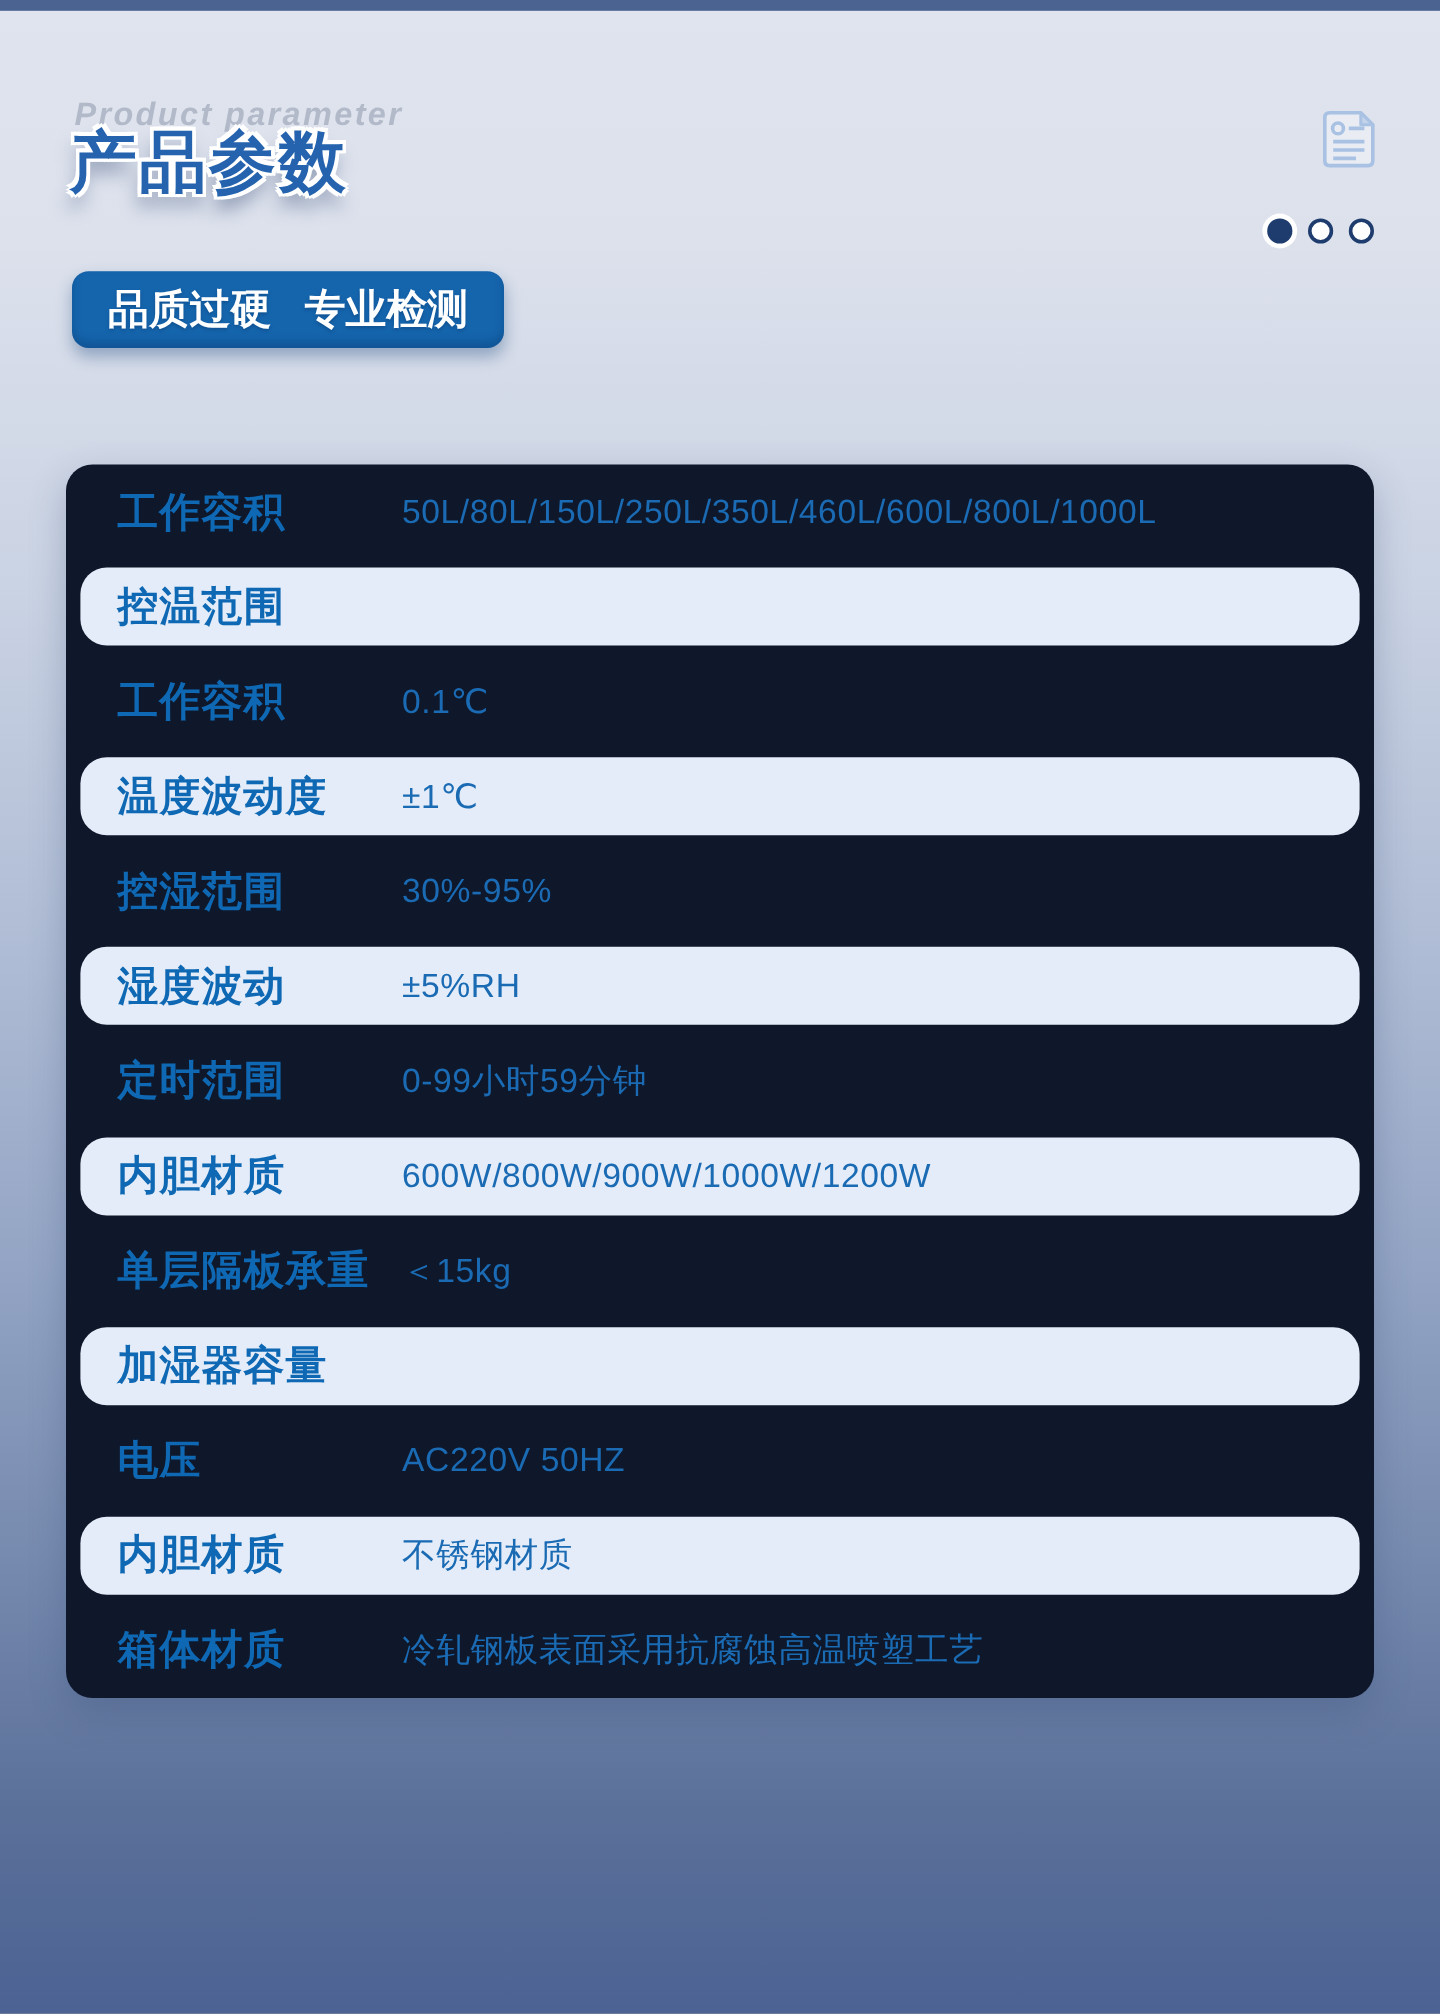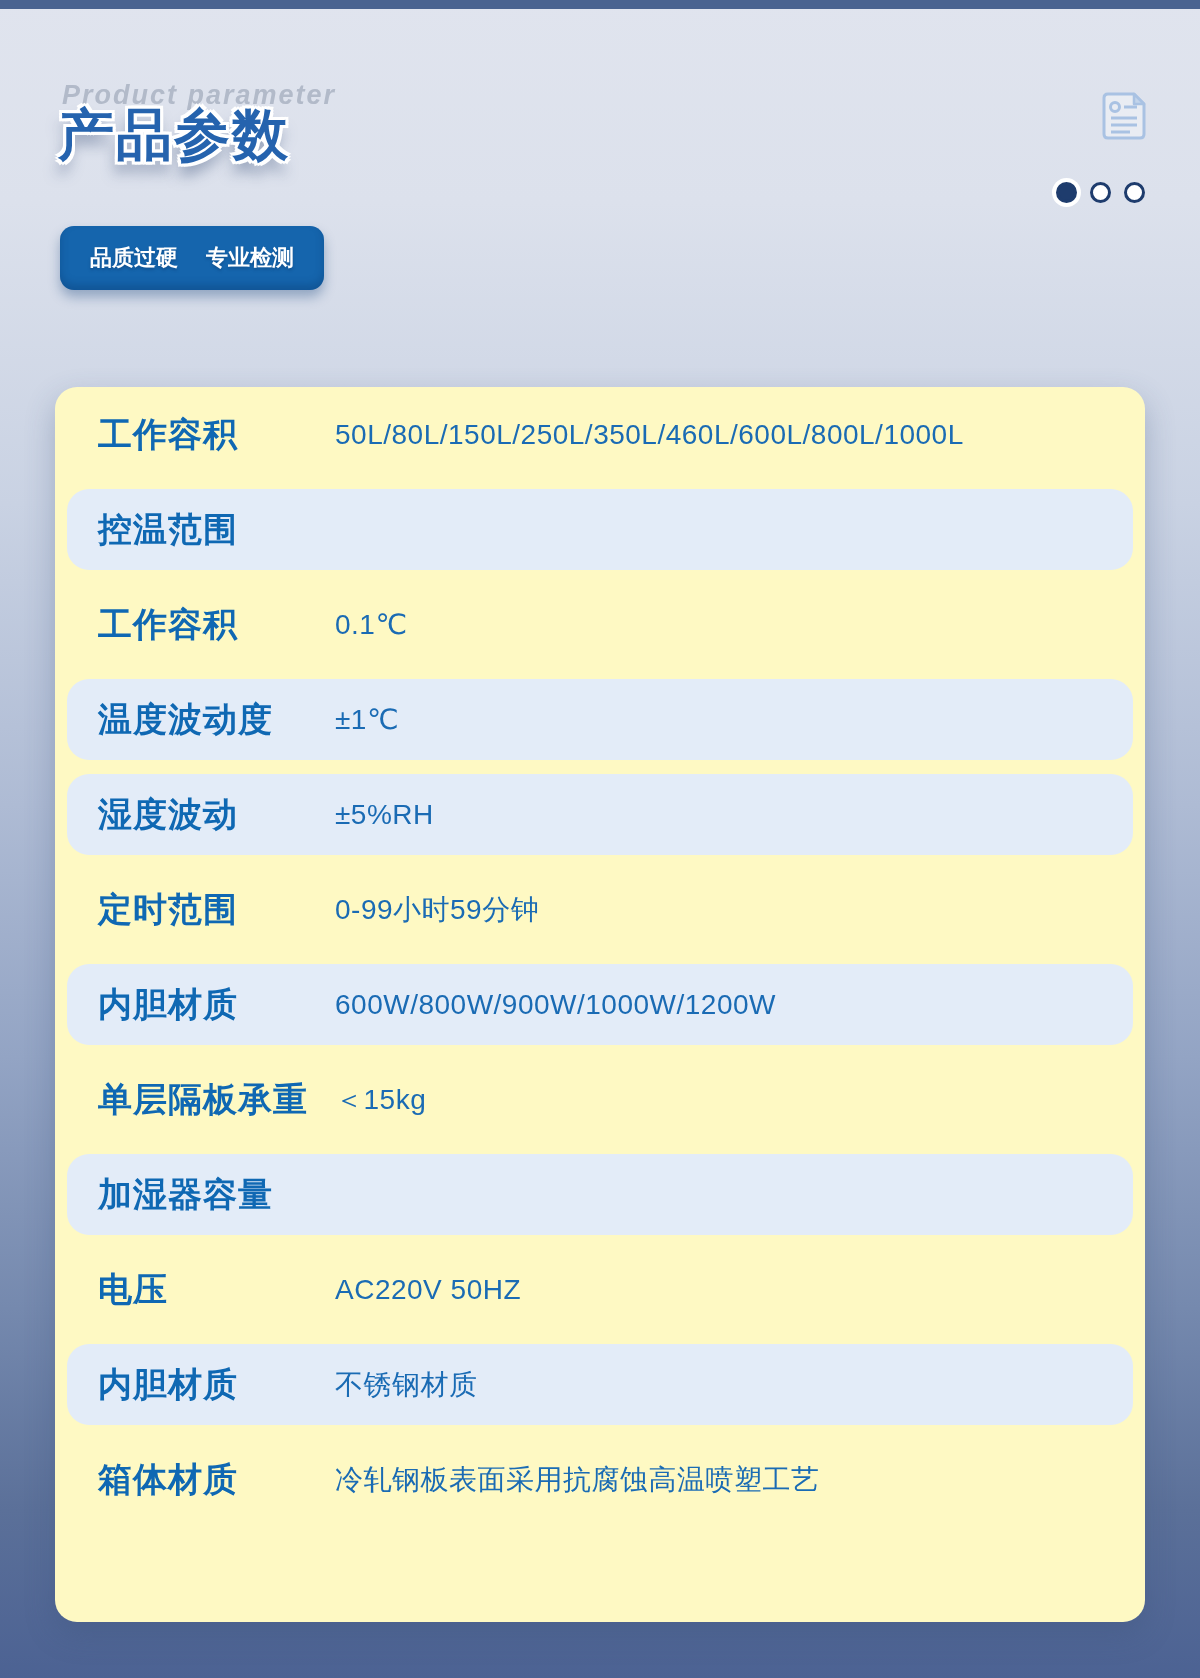--- a/index.html
+++ b/index.html
@@ -34,21 +34,21 @@
   }
   .badge {
     position: absolute; left: 60px; top: 226px;
     height: 64px; padding: 0 30px;
     display: inline-flex; align-items: center; gap: 28px;
     background: #1565ad; border-radius: 14px;
     box-shadow: 0 7px 12px rgba(18, 64, 120, 0.35),
                 inset 0 -5px 8px rgba(6, 45, 95, 0.30);
   }
   .badge span {
-    color: #ffffff; font-size: 22px; font-weight: bold;
+    color: #ffffff; font-size: 34px; font-weight: bold;
     text-shadow: 0 2px 3px rgba(10, 50, 100, 0.4);
   }
 
   
   .doc-icon { position: absolute; left: 1100px; top: 88px; }
   .dots {
     position: absolute; left: 1056px; top: 182px;
     display: flex; gap: 13px; align-items: center;
   }
   .dot {
@@ -56,22 +56,22 @@
     background: #ffffff; border: 3px solid #1e3c6d; cursor: pointer;
   }
   .dot.active {
     background: #1e3c6d; border: 3px solid #1e3c6d;
     box-shadow: 0 0 0 4px #ffffff;
   }
 
   
   .card {
     position: absolute; left: 55px; top: 387px;
-    width: 1090px; height: 1235px;
-    background: #fef9c3; border-radius: 22px;
+    width: 1090px; height: 1028px;
+    background: #0f172a; border-radius: 22px;
     box-shadow: 0 12px 30px rgba(56, 78, 118, 0.30);
     display: flex; flex-direction: column;
   }
   .row {
     position: relative; height: 95px;
     display: flex; align-items: center;
   }
   .row.striped::before {
     content: ""; position: absolute; left: 12px; right: 12px;
     top: 7px; bottom: 7px;
@@ -129,20 +129,24 @@
     <div class="label">控温范围</div>
   </div>
   <div class="row">
     <div class="label">工作容积</div>
     <div class="value">0.1℃</div>
   </div>
   <div class="row striped">
     <div class="label">温度波动度</div>
     <div class="value">±1℃</div>
   </div>
+  <div class="row">
+    <div class="label">控湿范围</div>
+    <div class="value">30%-95%</div>
+  </div>
   <div class="row striped">
     <div class="label">湿度波动</div>
     <div class="value">±5%RH</div>
   </div>
   <div class="row">
     <div class="label">定时范围</div>
     <div class="value">0-99小时59分钟</div>
   </div>
   <div class="row striped">
     <div class="label">内胆材质</div>

